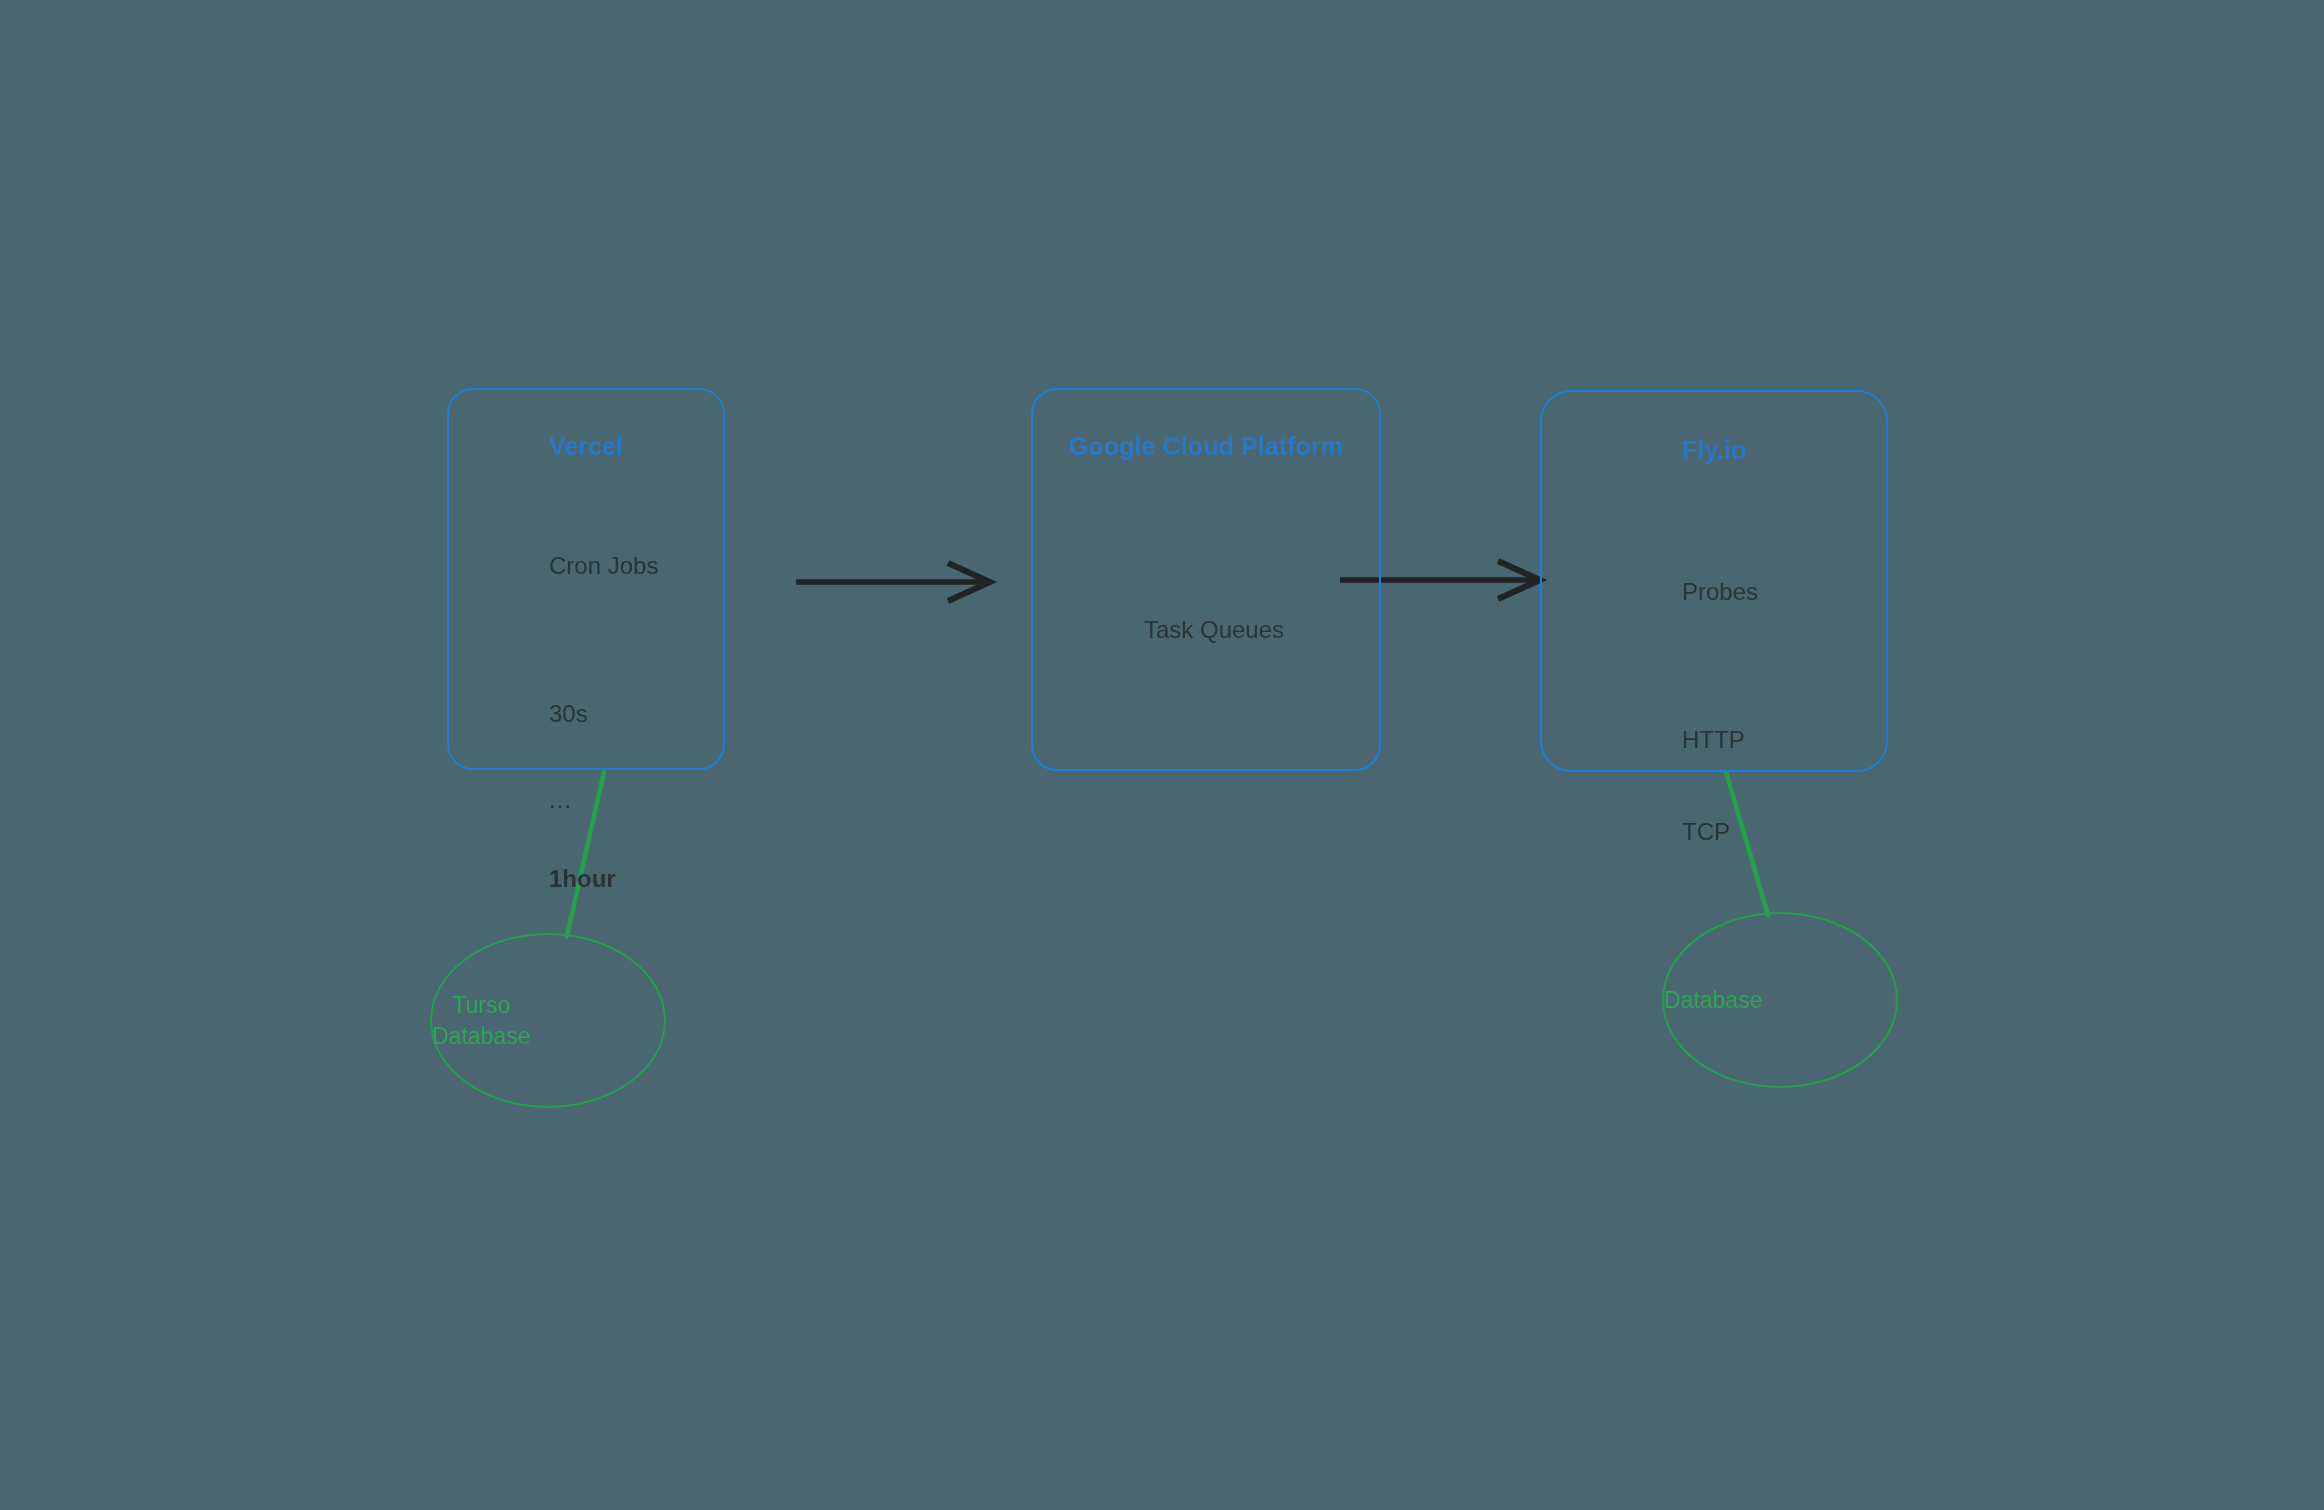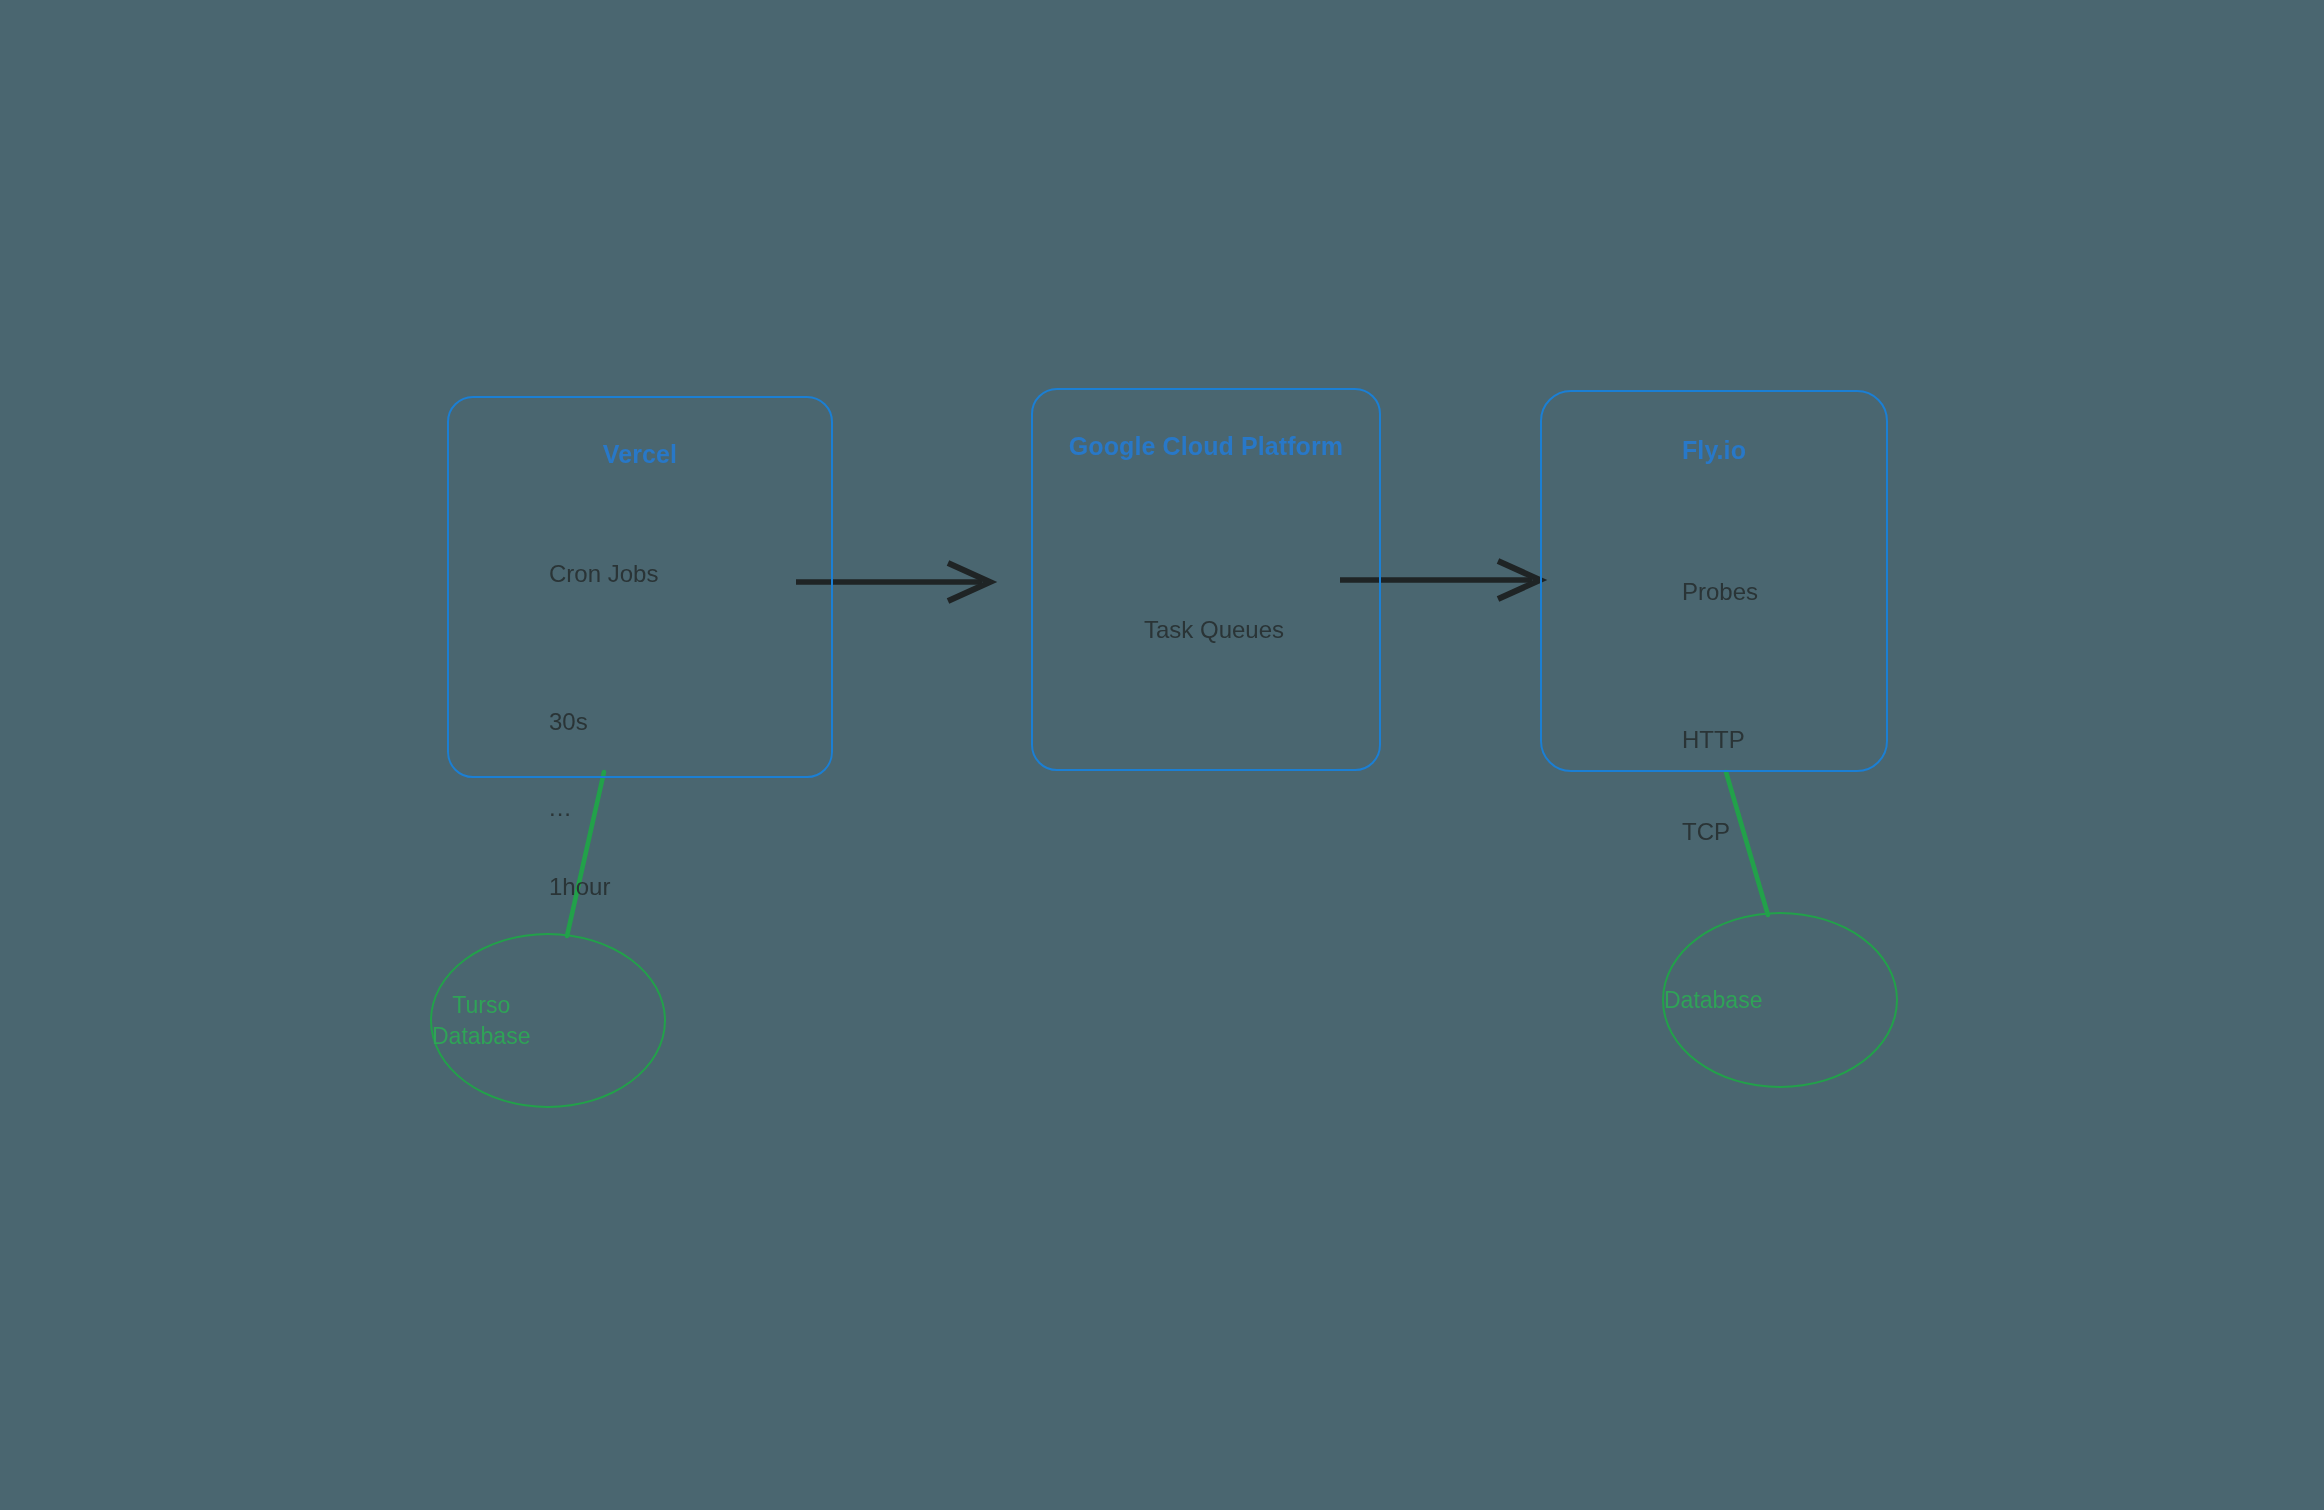--- a/index.html
+++ b/index.html
@@ -97,28 +97,28 @@
     <g>
       <line x1="1340" y1="580" x2="1532" y2="580" stroke="#1f2425" stroke-width="5.5" stroke-linecap="butt"></line>
       <polyline points="1498,561 1540,580 1498,599" fill="none" stroke="#1f2425" stroke-width="6" stroke-linecap="butt" stroke-linejoin="miter"></polyline>
     </g>
 
     <line x1="604" y1="772" x2="567" y2="936" stroke="#22a14a" stroke-width="4.6" stroke-linecap="round"></line>
 
     <line x1="1726" y1="772" x2="1768" y2="915" stroke="#22a14a" stroke-width="4.6" stroke-linecap="round"></line>
   </svg>
 
-  <div class="node-box" style="left:447px; top:396px; width:386px; height:382px;">
+  <div class="node-box" style="left:447px; top:388px; width:278px; height:382px;">
     <div class="node-title" style="top:42px;">Vercel</div>
     <div class="node-body" style="left:100px; top:116px;">
       <span class="body-line">Cron Jobs</span>
       <span class="body-gap"></span>
       <span class="body-line">30s</span>
       <span class="body-dots" style="margin-top:16px;">...</span>
-      <span class="body-line" style="margin-top:10px;">1hour</span>
+      <span class="body-line" style="margin-top:10px;font-weight:bold;">1hour</span>
     </div>
   </div>
 
   <div class="node-box" style="left:990px; top:388px; width:350px; height:383px;margin-left:41px;">
     <div class="node-title" style="top:42px;">Google Cloud Platform</div>
     <div class="node-body" style="left:0; right:0; top:180px; text-align:center;padding-left:16px;">
       <span class="body-line">Task Queues</span>
     </div>
   </div>
 

